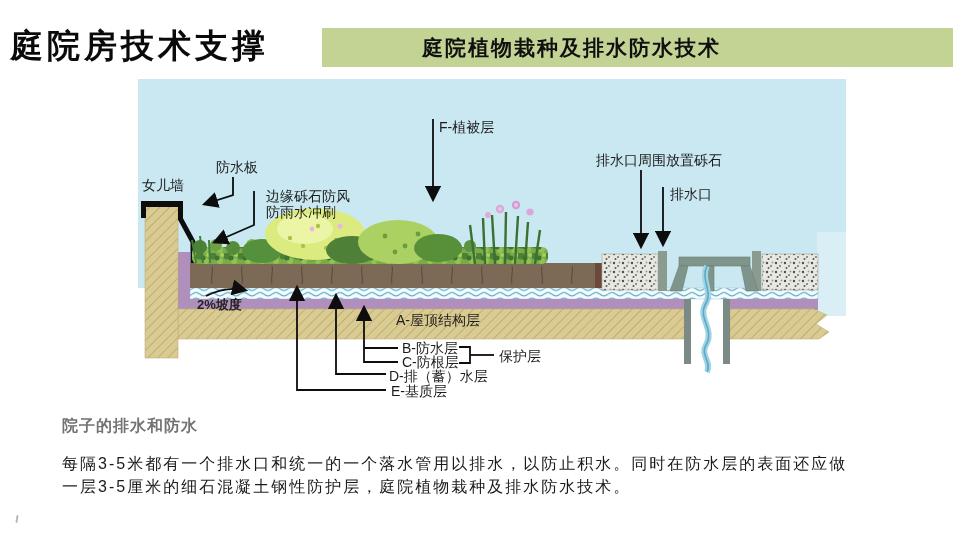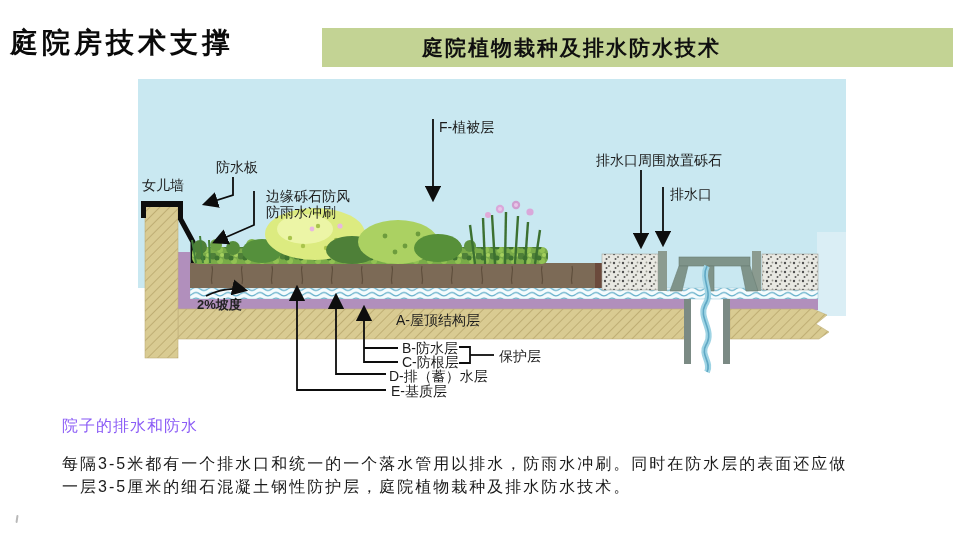--- a/index.html
+++ b/index.html
@@ -1,30 +1,30 @@
 <!DOCTYPE html>
 <html><head>
 <meta charset="utf-8">
 <style>
   html,body{margin:0;padding:0;background:#fff;}
   #stage{position:relative;width:960px;height:540px;background:#ffffff;overflow:hidden;
          font-family:"Liberation Sans","DejaVu Sans",sans-serif;}
   
-  .title{position:absolute;left:10px;top:24px;font-size:28px;font-weight:900;color:#0a0a0a;
+  .title{position:absolute;left:10px;top:24px;font-size:33px;font-weight:900;color:#0a0a0a;
          letter-spacing:4px;white-space:nowrap;}
   .banner{position:absolute;left:322px;top:28px;width:631px;height:39px;background:#c3d394;}
   .banner-text{position:absolute;left:100px;top:0;height:39px;line-height:40px;
          font-size:21px;font-weight:bold;color:#101010;letter-spacing:2px;white-space:nowrap;}
   
   .diagram{position:absolute;left:125px;top:79px;width:725px;height:331px;}
   svg text{font-family:"Liberation Sans","DejaVu Sans",sans-serif;font-size:14px;fill:#1c1c1c;}
   svg text.small{font-size:13px;font-weight:bold;fill:#222;}
   
-  .section-heading{position:absolute;left:62px;top:416px;font-size:16px;font-weight:normal;
-         color:#8b5cf6;letter-spacing:1px;white-space:nowrap;}
+  .section-heading{position:absolute;left:62px;top:416px;font-size:16px;font-weight:bold;
+         color:#737373;letter-spacing:1px;white-space:nowrap;}
   .para{position:absolute;left:62px;top:452px;width:880px;font-size:16px;color:#1a1a1a;
          letter-spacing:2px;line-height:23px;}
   .para .pline{white-space:nowrap;}
   .para .pline.indent{padding-left:34px;}
   .artifact{position:absolute;left:16px;top:515px;width:2px;height:8px;background:#b9b9b9;
          border-radius:2px;transform:rotate(8deg);}
 </style>
 </head>
 <body>
 
@@ -218,18 +218,18 @@
     <text x="402" y="353">B-防水层</text>
     <text x="402" y="367">C-防根层</text>
     <text x="389" y="381">D-排（蓄）水层</text>
     <text x="391" y="396">E-基质层</text>
     <text x="499" y="361">保护层</text>
   </svg>
   </div>
 
   <div class="section-heading">院子的排水和防水</div>
   <div class="para">
-    <div class="pline">每隔3-5米都有一个排水口和统一的一个落水管用以排水，防雨水冲刷。同时在防水层的表面还应做</div>
+    <div class="pline">每隔3-5米都有一个排水口和统一的一个落水管用以排水，以防止积水。同时在防水层的表面还应做</div>
     <div class="pline">一层3-5厘米的细石混凝土钢性防护层，庭院植物栽种及排水防水技术。</div>
   </div>
 
   <div class="artifact"></div>
 </div>
 
 </body></html>

